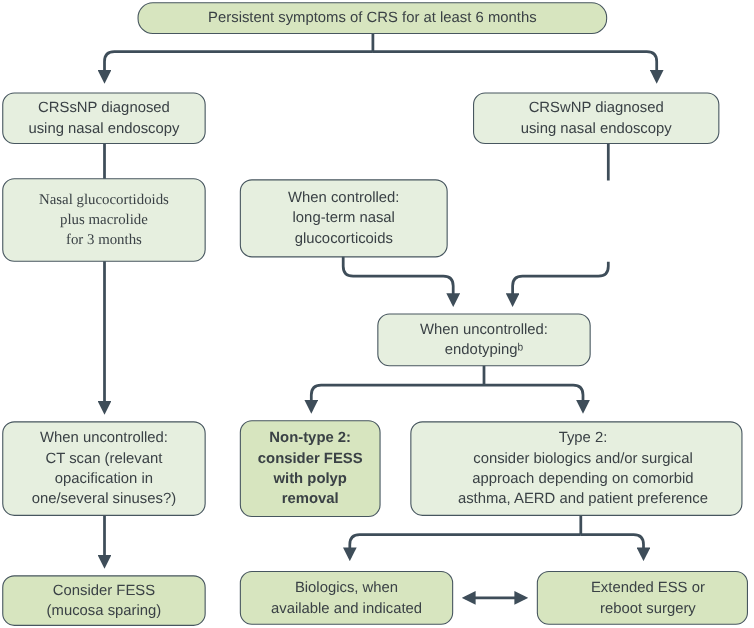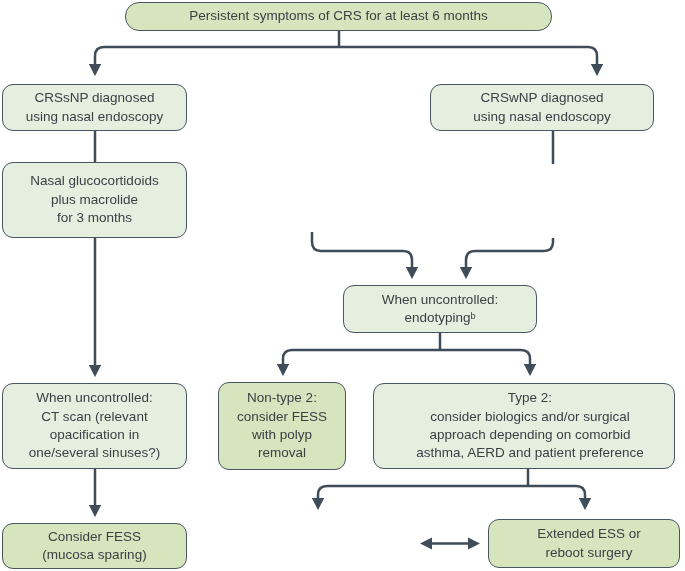--- a/index.html
+++ b/index.html
@@ -70,44 +70,49 @@
   </svg>
 
   <div class="node pill medium" style="left:125px; top:2px;   width:427px; height:29px;text-align:center;">Persistent symptoms of CRS for at least 6 months</div>
 
   <div class="node light" style="left:2px;   top:84px;  width:185px; height:47px;">CRSsNP diagnosed
 using nasal endoscopy</div>
 
   <div class="node light" style="left:430px; top:84px;  width:224px; height:47px;">CRSwNP diagnosed
 using nasal endoscopy</div>
 
-  <div class="node light" style="left:2px;   top:162px; width:185px; height:76px;">Nasal glucocortidoids
+  <div class="node light" style="left:2px;   top:162px; width:185px; height:76px;font-family:Liberation Serif, serif;">Nasal glucocortidoids
 plus macrolide
 for 3 months</div>
 
+  <div class="node light" style="left:218px; top:163px; width:189px; height:71px;">When controlled:
+long-term nasal
+glucocorticoids</div>
 
 
   <div class="node light" style="left:343px; top:285px; width:194px; height:48px;">When uncontrolled:
 endotypingᵇ</div>
 
   <div class="node light" style="left:2px;   top:383px; width:185px; height:86px;">When uncontrolled:
 CT scan (relevant
 opacification in
 one/several sinuses?)</div>
 
-  <div class="node medium" style="left:218px; top:382px; width:128px; height:88px;">Non-type 2:
+  <div class="node medium" style="left:218px; top:382px; width:128px; height:88px;font-weight:bold;">Non-type 2:
 consider FESS
 with polyp
 removal</div>
 
   <div class="node light" style="left:373px; top:383px; width:302px; height:86px;padding-left:18px;">Type 2:
 consider biologics and/or surgical
 approach depending on comorbid
 asthma, AERD and patient preference</div>
 
   <div class="node medium" style="left:2px;   top:523px; width:185px; height:46px;">Consider FESS
 (mucosa sparing)</div>
 
+  <div class="node medium" style="left:218px; top:519px; width:194px; height:49px;">Biologics, when
+available and indicated</div>
 
   <div class="node medium" style="left:488px; top:519px; width:192px; height:49px;padding-left:16px;">Extended ESS or
 reboot surgery</div>
 
 </div>
 
 </body></html>

